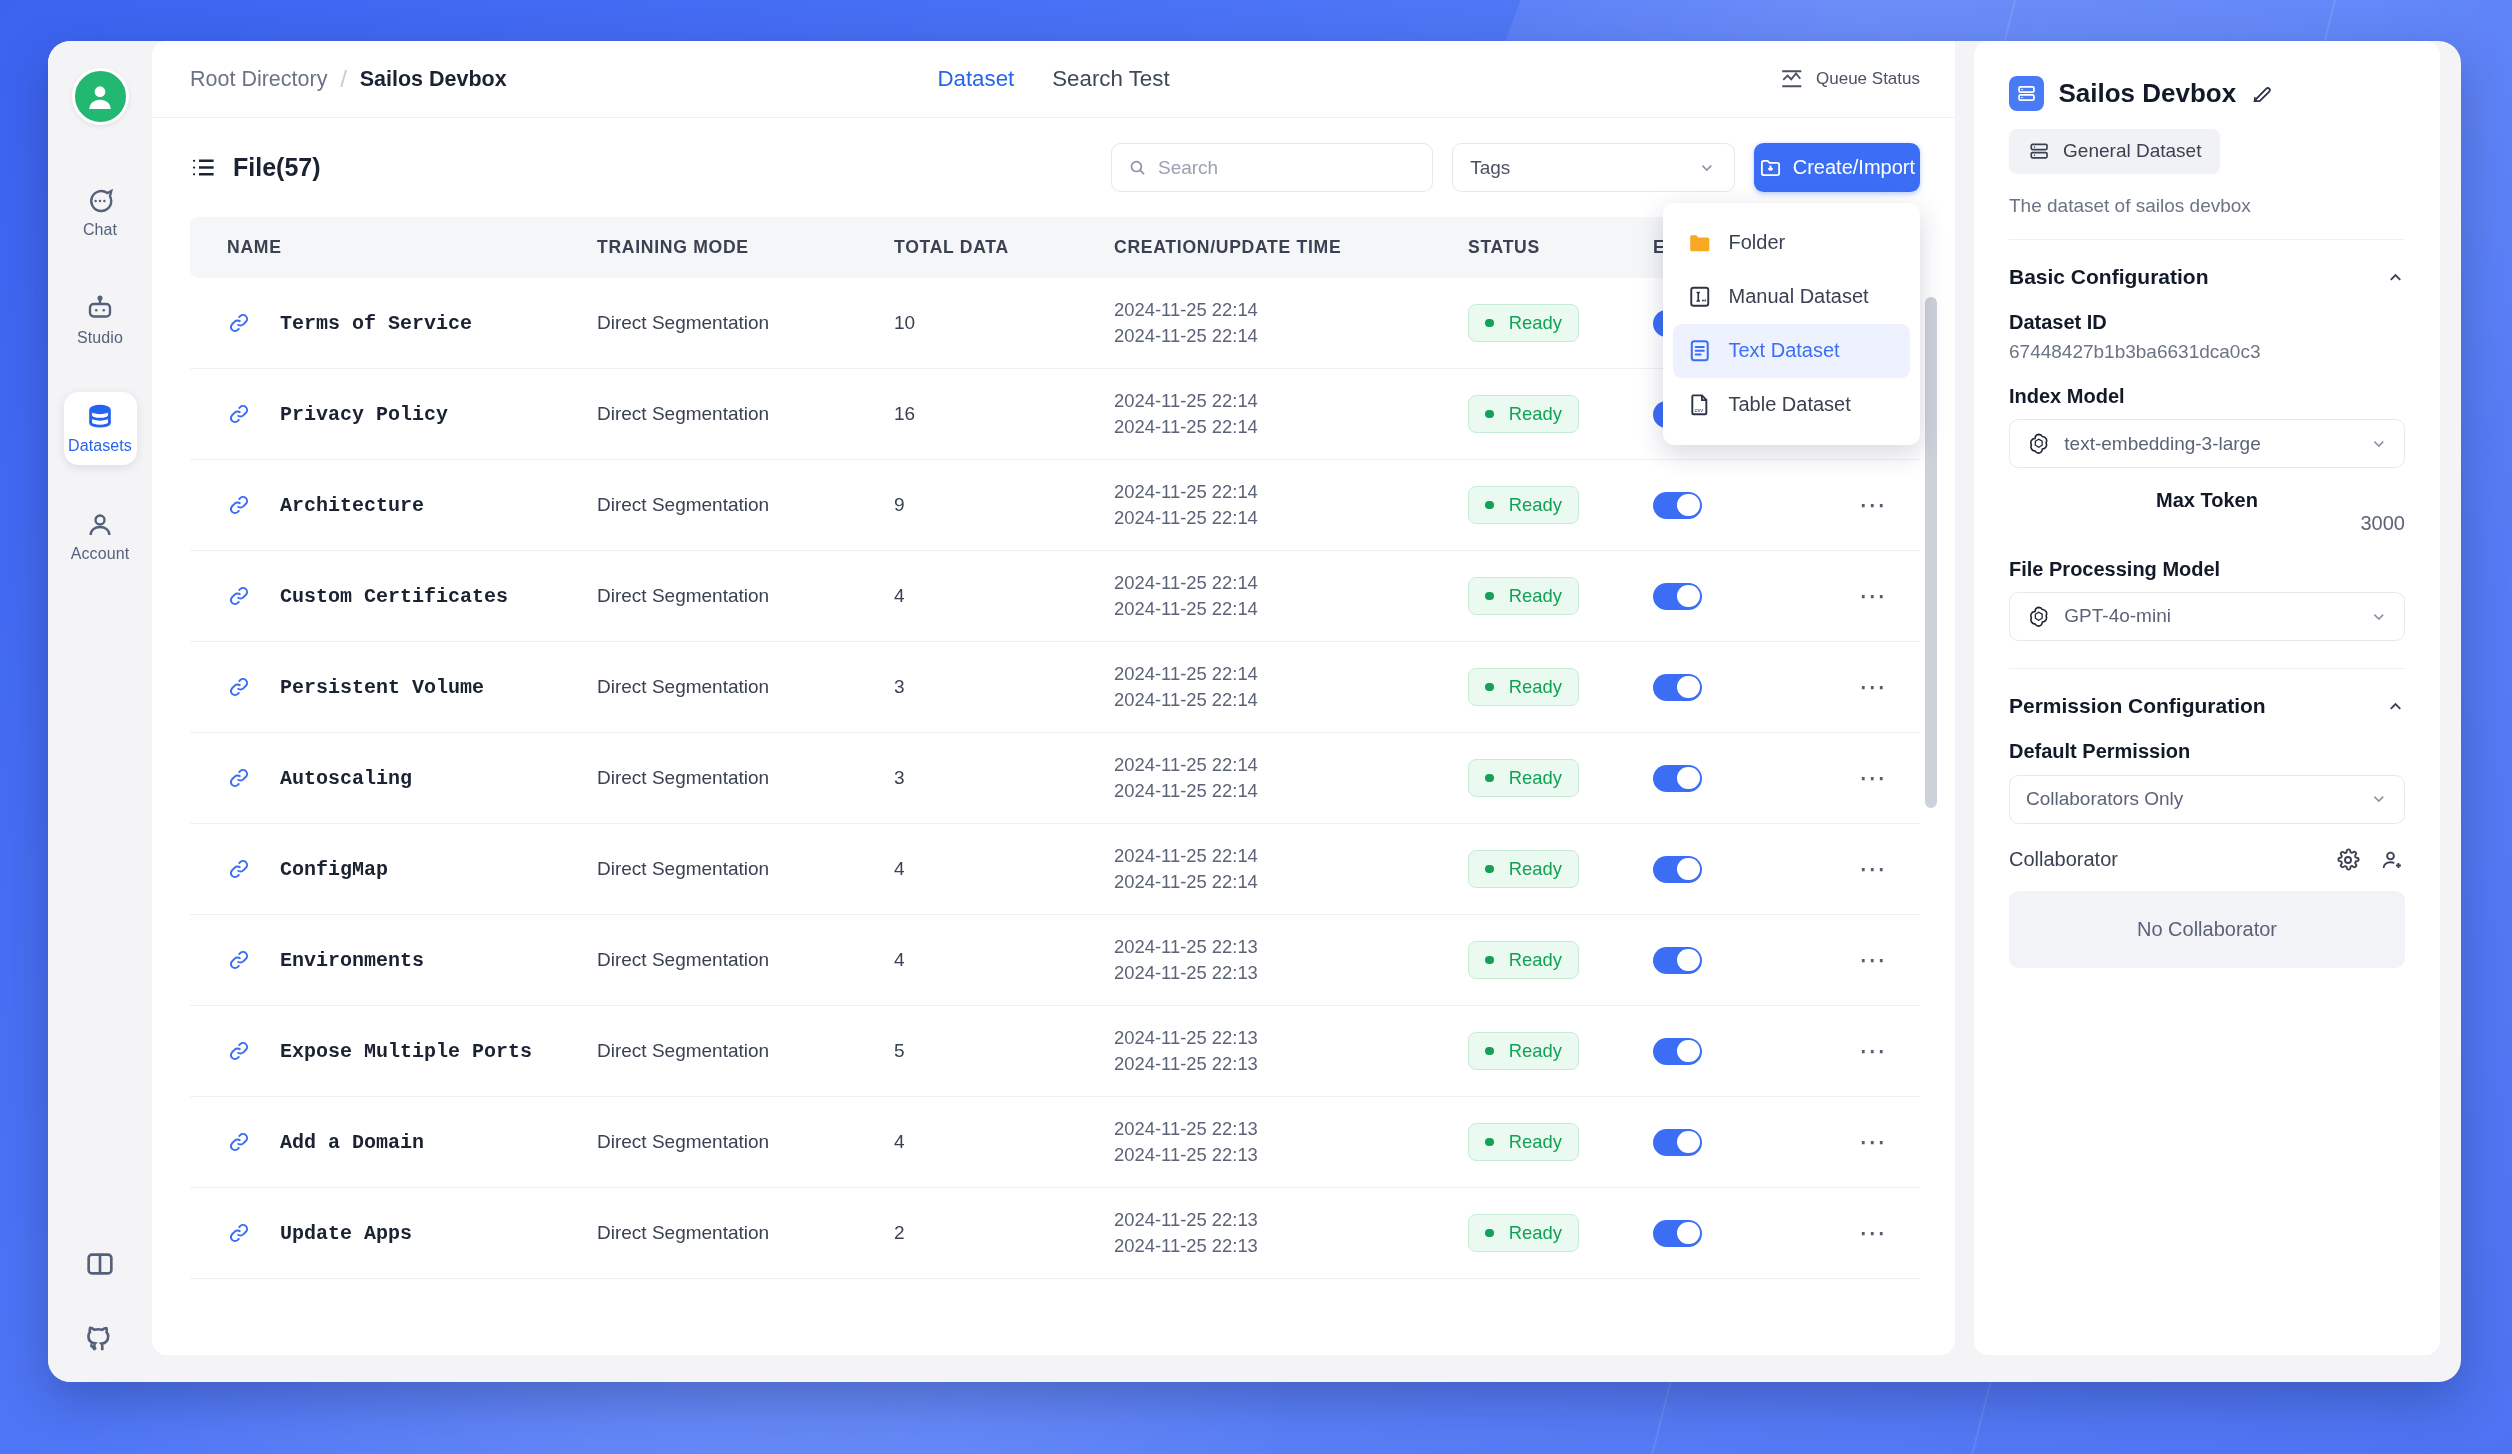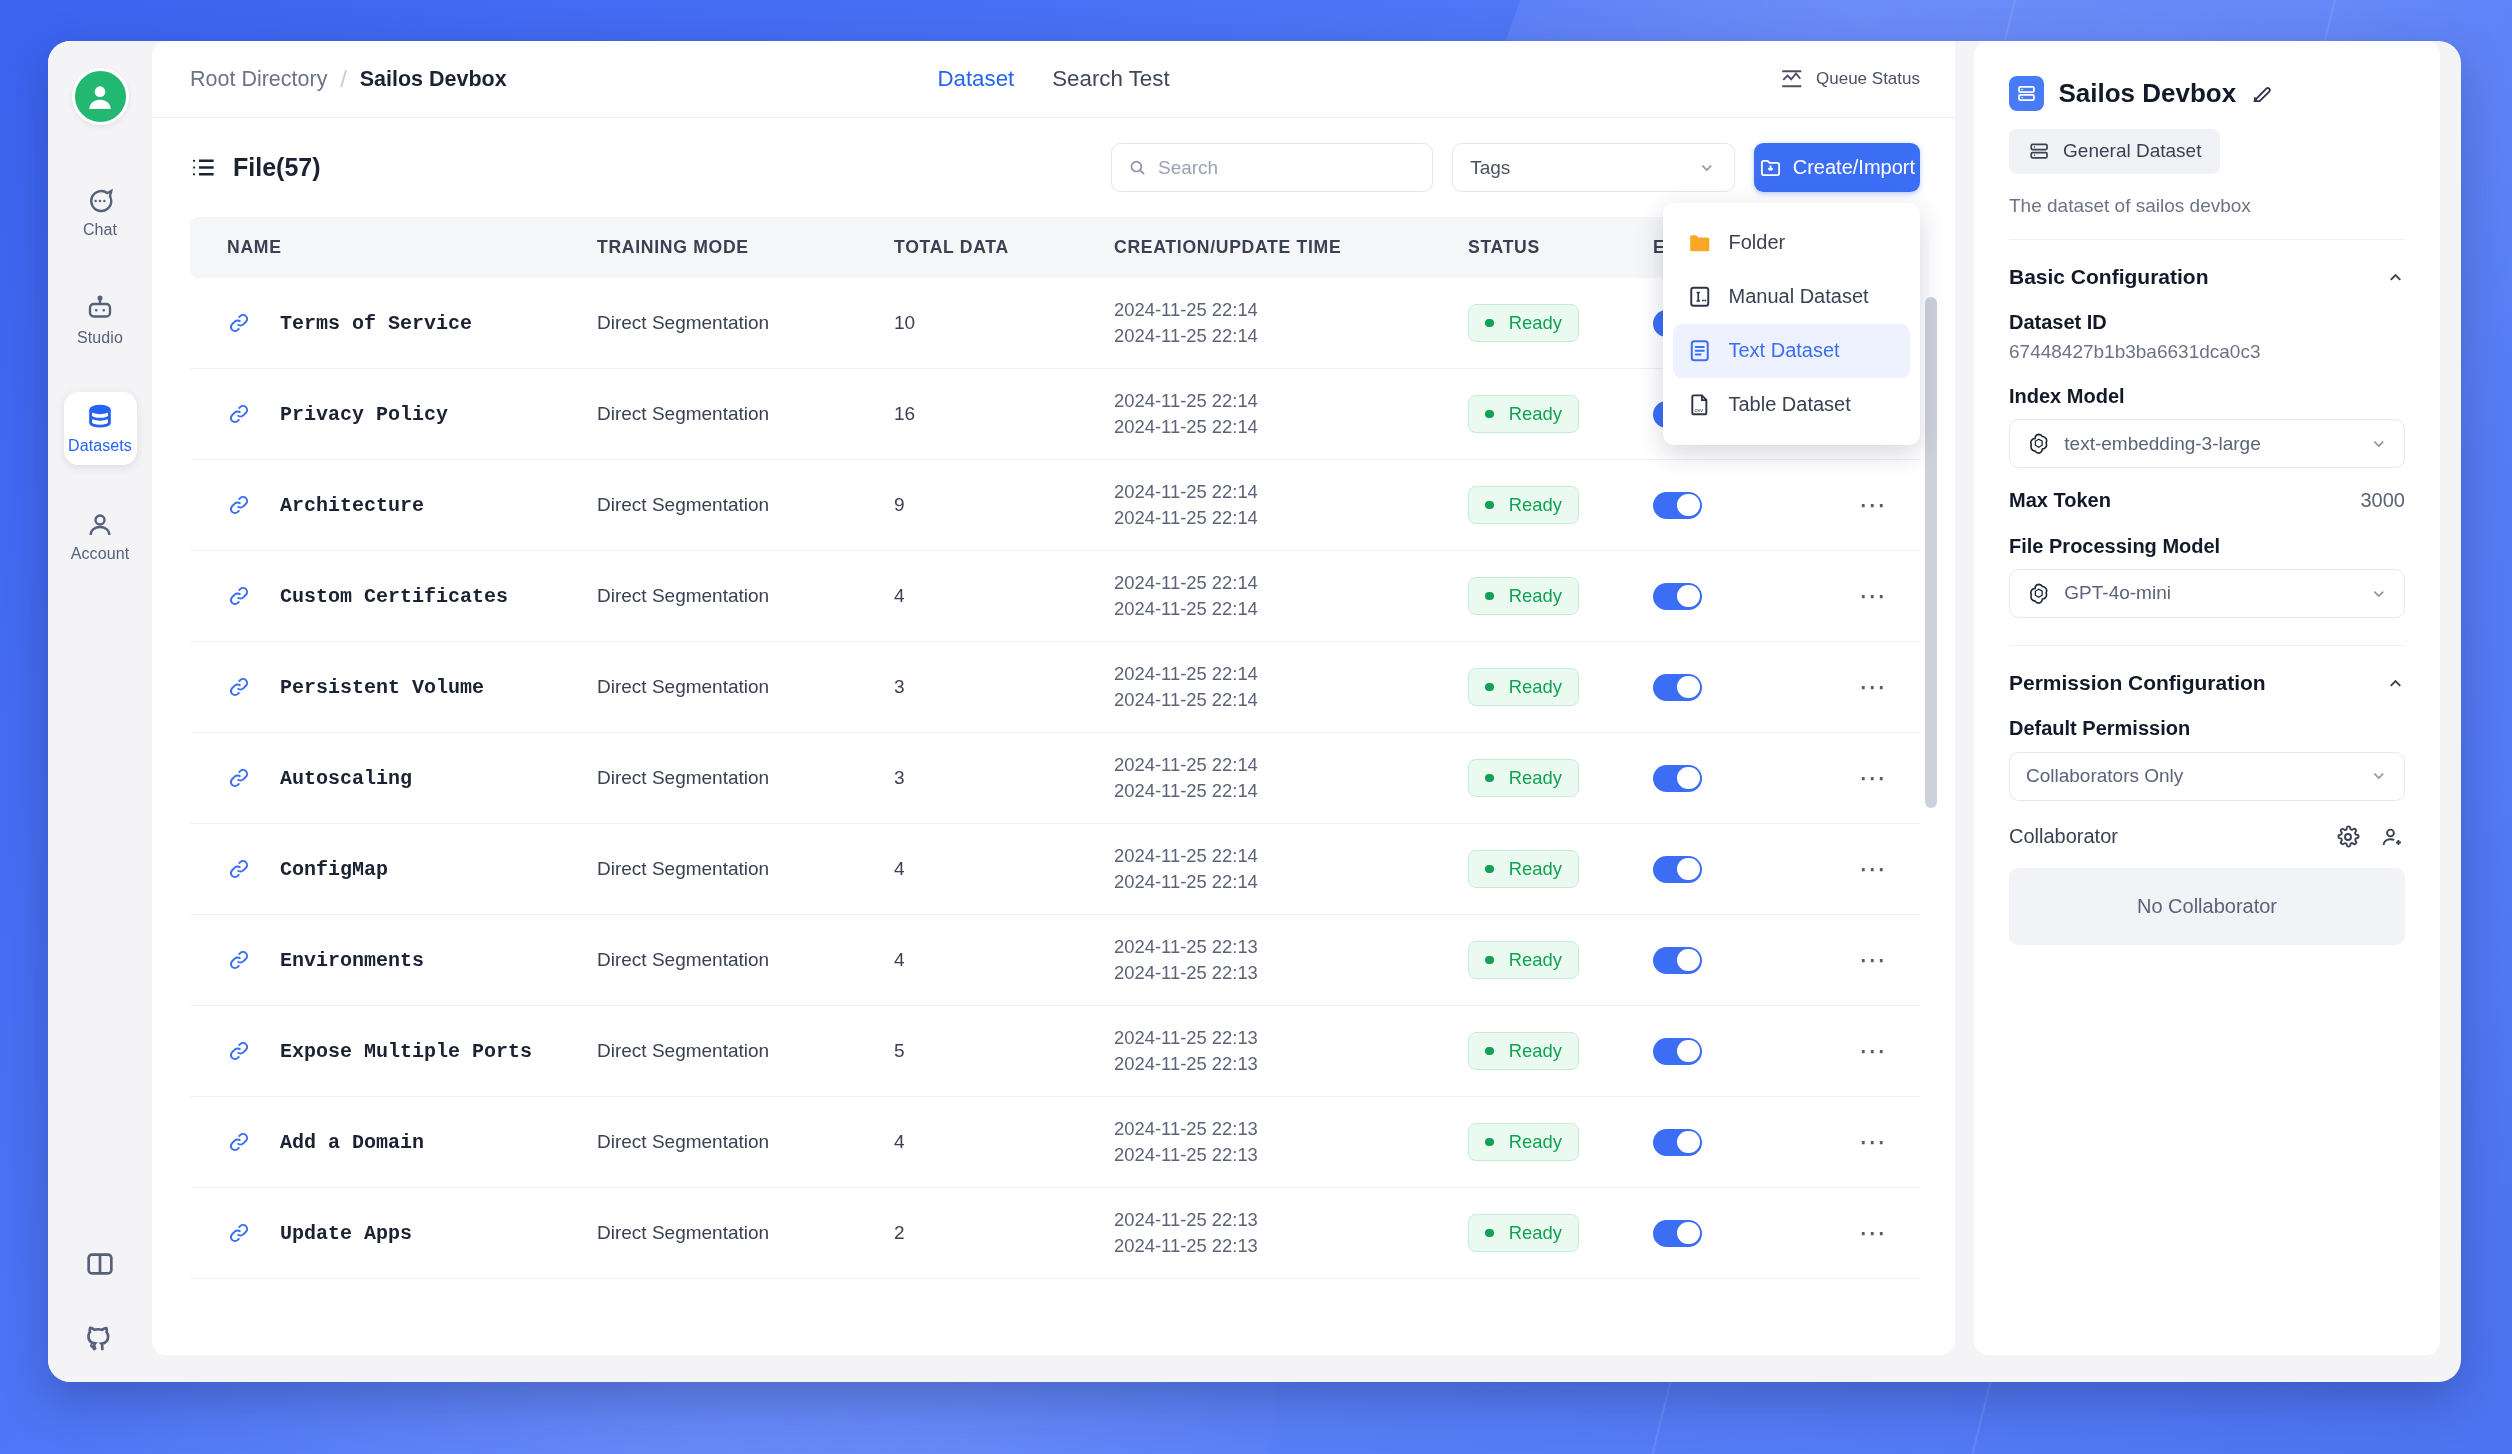--- a/index.html
+++ b/index.html
@@ -238,21 +238,21 @@
   .sect-head .caret { margin-left: auto; width: 19px; height: 19px; stroke: #3a4152; fill:none; stroke-width:2.4; cursor:pointer;}
   .fld-label { margin-top: 22.3px; font-size: 20px; font-weight: bold; color: #121a29; }
   .fld-val { margin-top: 6.4px; font-size: 19px; color: #6b7385; }
   .select {
     margin-top: 11.2px; height: 49px; border: 0.8px solid #e6e8ee; border-radius: 9.6px;
     display: flex; align-items: center; gap: 12.8px; padding: 0 16px; cursor: pointer;
   }
   .select .oai { width: 25.5px; height: 25.5px; }
   .select .txt { font-size: 19px; color: #5b6378; }
   .select .chev { margin-left: auto; }
-  .kv { display: flex; align-items: center; margin-top: 21px; }
+  .kv { display: flex; align-items: center; margin-top: 21px; flex-direction: column; }
   .kv .k { font-size: 20px; font-weight: bold; color: #121a29; }
   .kv .v { margin-left: auto; font-size: 20px; color: #5b6378; }
   .collab-row { display: flex; align-items: center; margin-top: 24px; }
   .collab-row .k { font-size: 20px; color: #3a4152; }
   .collab-row .icons { margin-left: auto; display: flex; gap: 21px; }
   .collab-row svg { width: 24px; height: 24px; stroke: #3a4152; fill: none; stroke-width: 1.9; cursor: pointer; }
   .nocollab {
     margin-top: 19px; height: 77px; border-radius: 9.6px; background: #f2f3f6;
     display: flex; align-items: center; justify-content: center;
     font-size: 20px; color: #5b6378;

